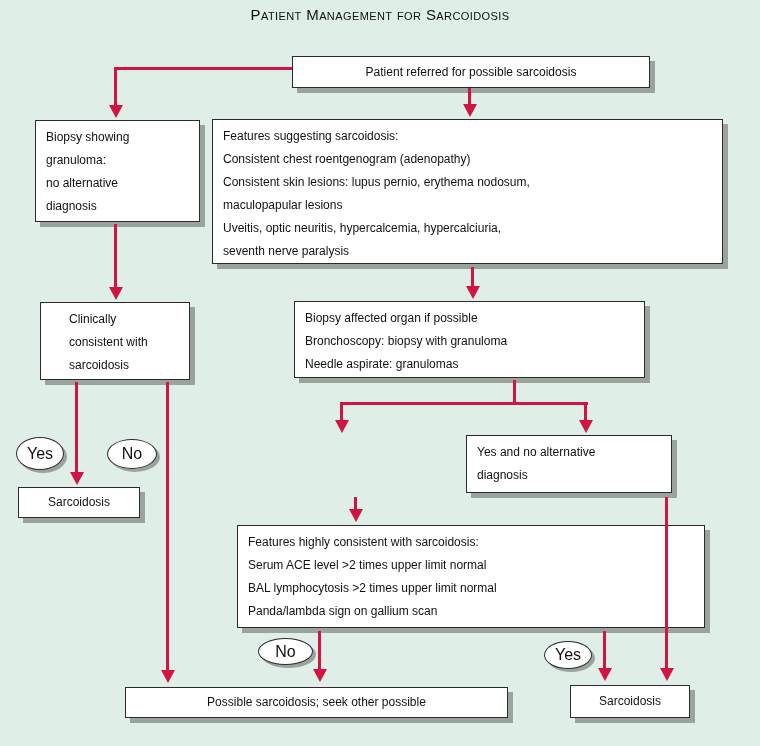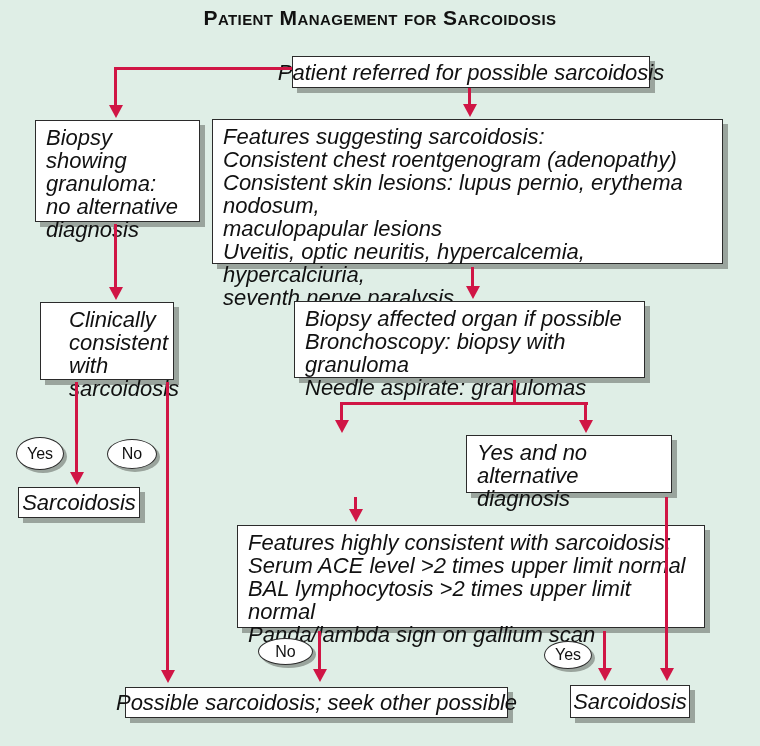--- a/index.html
+++ b/index.html
@@ -9,26 +9,26 @@
     --fill:#ffffff;
     --shadow:#9aa49d;
     --text:#111111;
   }
   *{margin:0;padding:0;box-sizing:border-box;}
   html,body{width:760px;height:746px;}
   body{font-family:"Liberation Sans", sans-serif;background:var(--bg);}
   .canvas{position:relative;width:760px;height:746px;background:var(--bg);overflow:hidden;}
   .title{
     position:absolute;top:6px;left:0;width:100%;text-align:center;
-    font-size:21px;font-weight:bold;font-variant:small-caps;letter-spacing:.4px;color:var(--text);
+    font-size:15px;font-weight:normal;font-variant:small-caps;letter-spacing:.4px;color:var(--text);
   }
   .box{
     position:absolute;background:var(--fill);border:1.5px solid var(--border);
     box-shadow:5px 5px 0 var(--shadow);color:var(--text);
-    font-size:22px;line-height:23px;padding:5px 10px;white-space:pre-line;font-style:italic;
+    font-size:12px;line-height:23px;padding:5px 10px;white-space:pre-line;
   }
   .box.center{display:flex;align-items:center;justify-content:center;padding:0 6px;white-space:nowrap;}
   .oval{
     position:absolute;background:var(--fill);border:1.5px solid var(--border);border-radius:50%;
     box-shadow:3px 3px 0 var(--shadow);display:flex;align-items:center;justify-content:center;
     font-size:16px;color:var(--text);
   }
   .line{position:absolute;background:var(--arrow);}
   .ah{
     position:absolute;width:0;height:0;
@@ -50,21 +50,21 @@
 no alternative
 diagnosis</div>
 
   <div class="box" style="left:212px;top:119px;width:511px;height:145px;">Features suggesting sarcoidosis:
 Consistent chest roentgenogram (adenopathy)
 Consistent skin lesions: lupus pernio, erythema nodosum,
 maculopapular lesions
 Uveitis, optic neuritis, hypercalcemia, hypercalciuria,
 seventh nerve paralysis</div>
 
-  <div class="box" style="left:40px;top:302px;width:134px;height:78px;padding-left:28px;">Clinically
+  <div class="box" style="left:40px;top:302px;width:150px;height:78px;padding-left:28px;">Clinically
 consistent with
 sarcoidosis</div>
 
   <div class="box" style="left:294px;top:301px;width:351px;height:77px;">Biopsy affected organ if possible
 Bronchoscopy: biopsy with granuloma
 Needle aspirate: granulomas</div>
 
 
   <div class="box" style="left:466px;top:435px;width:206px;height:58px;">Yes and no alternative
 diagnosis</div>

